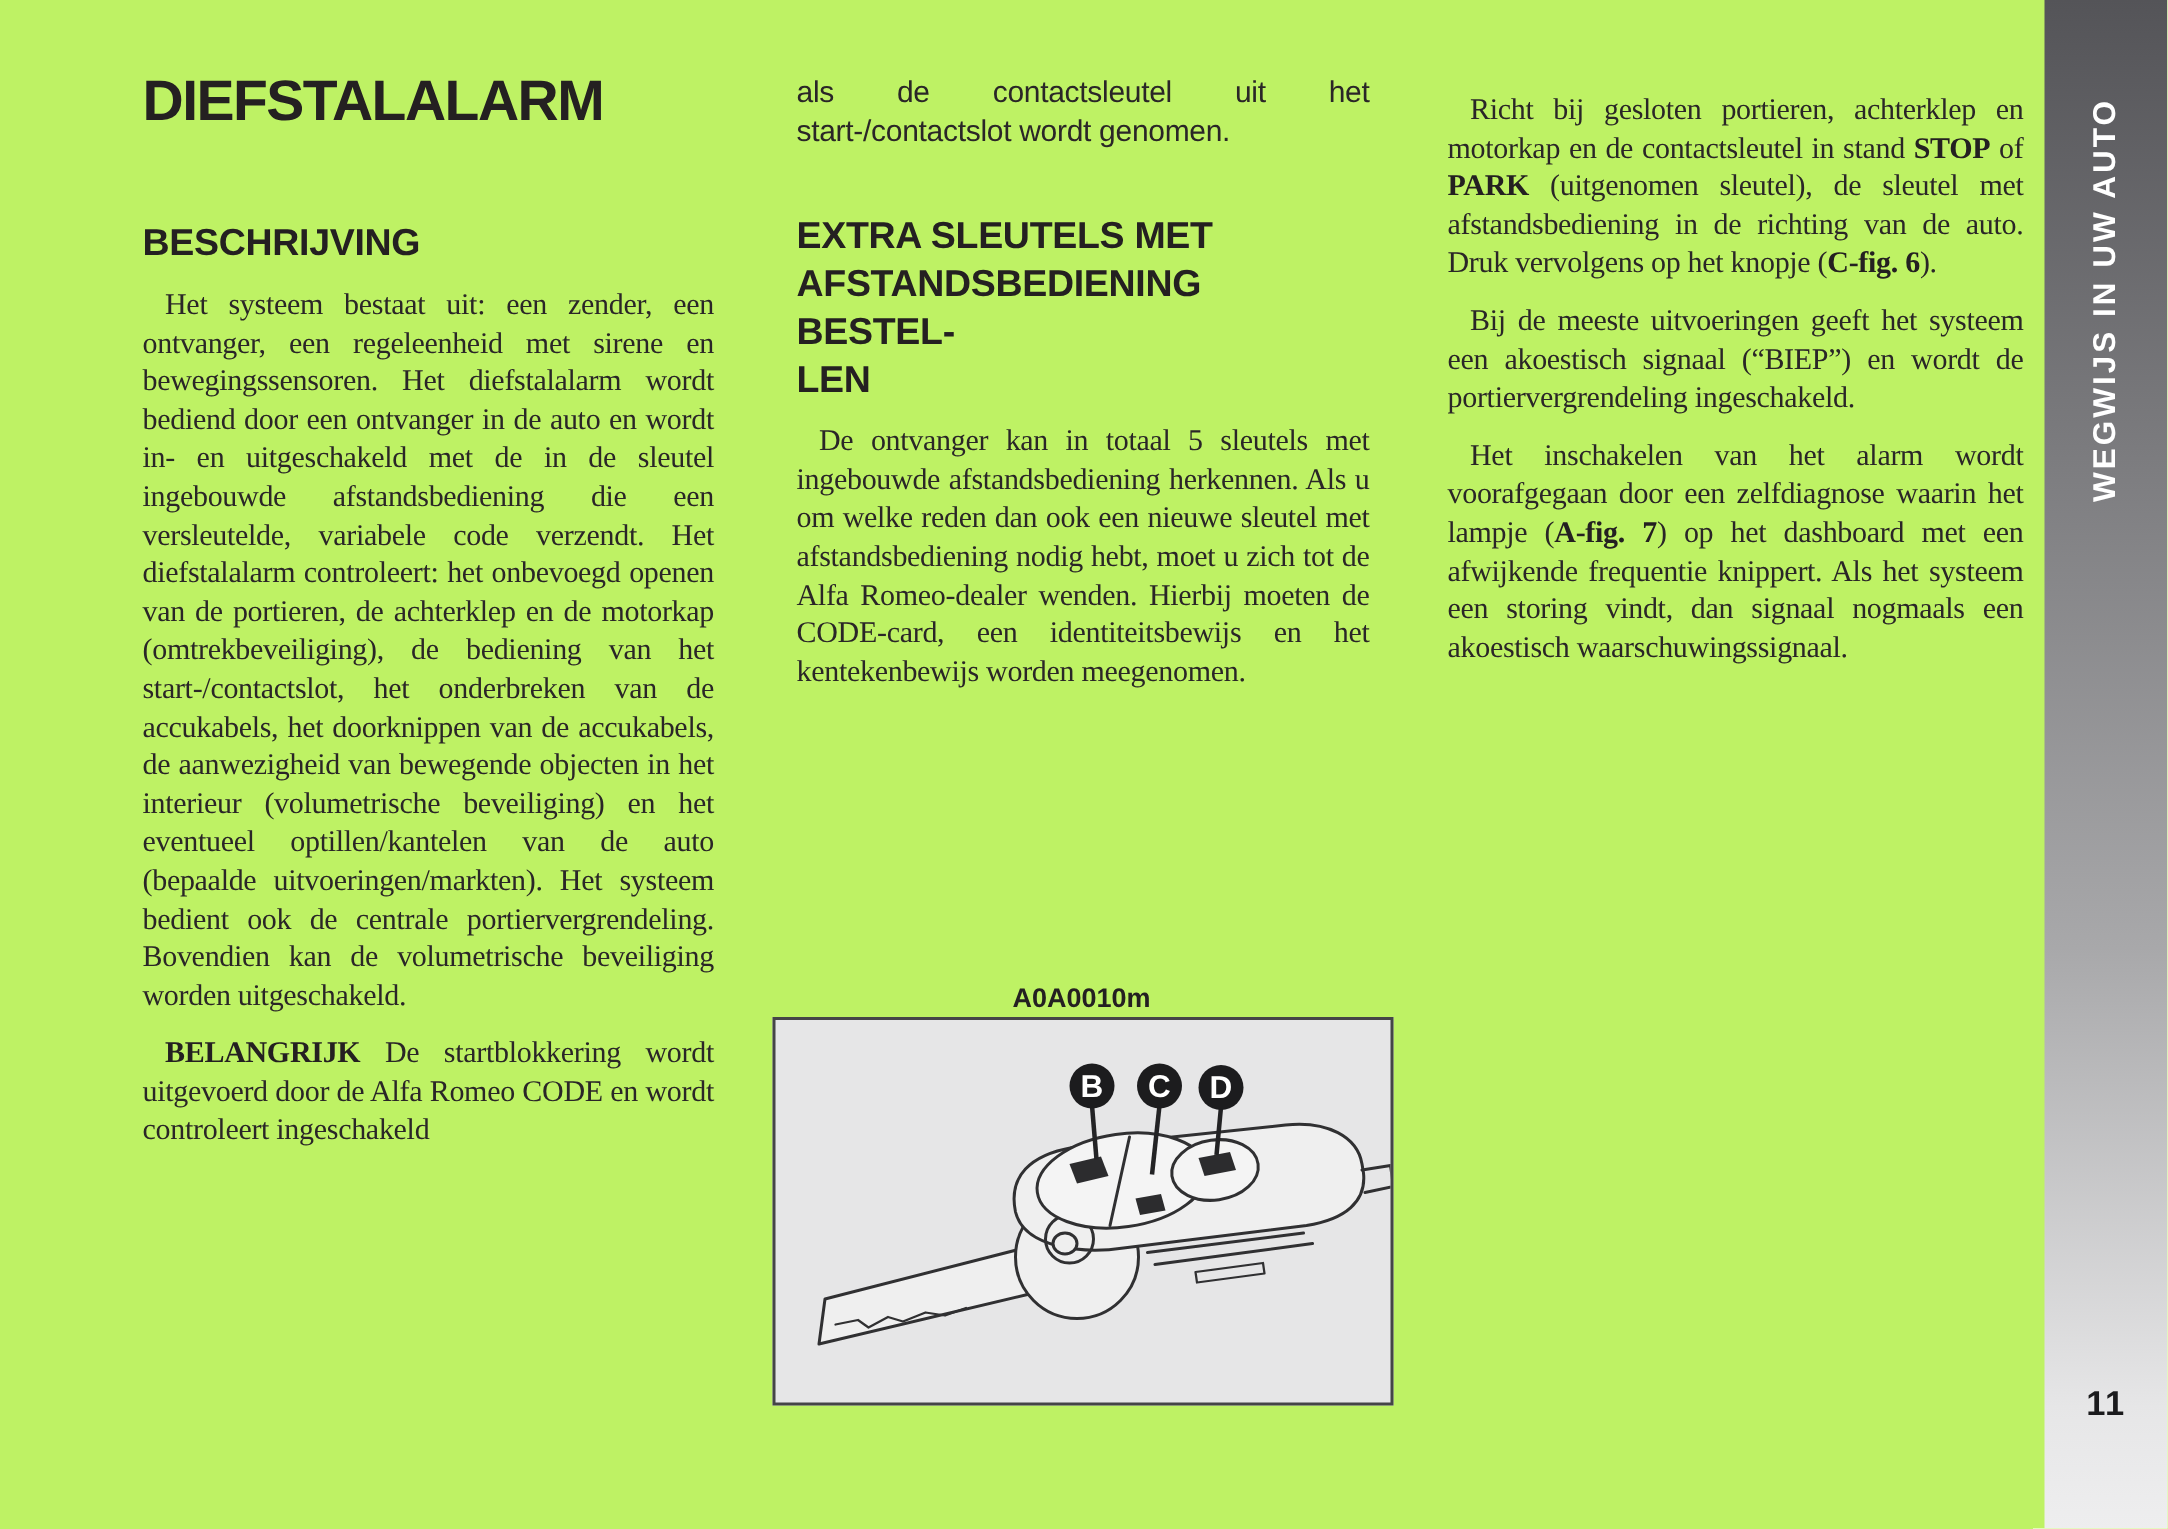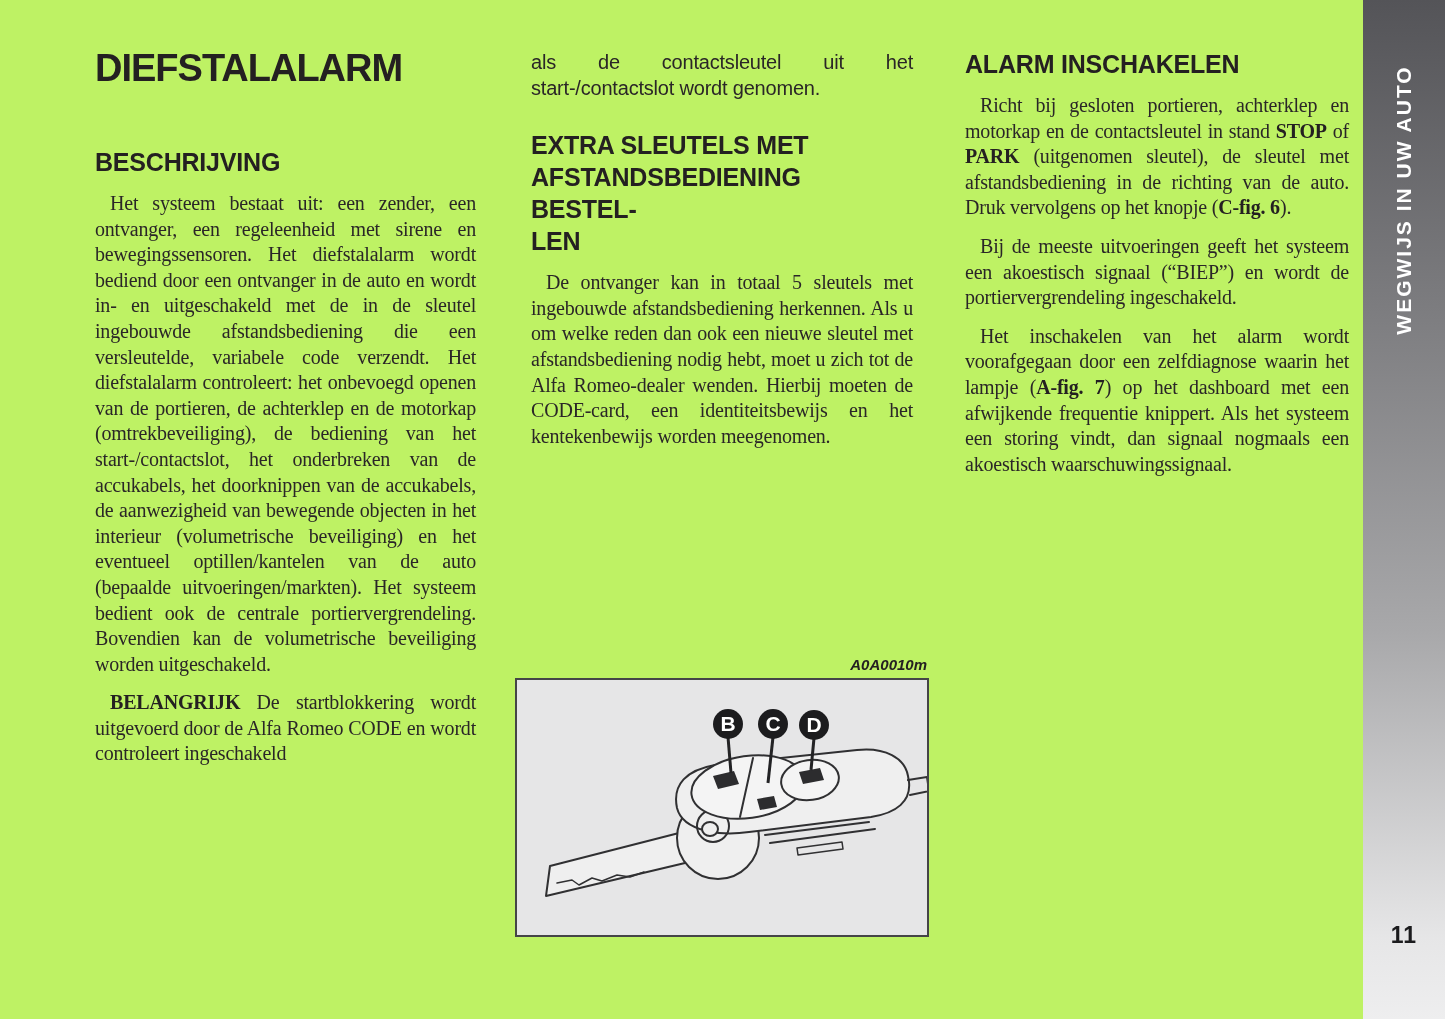--- a/index.html
+++ b/index.html
@@ -15,37 +15,37 @@
 
   .doc-title {
     margin:0; font-size:38px; line-height:40px; font-weight:700;
     letter-spacing:-1px; color:#242021;
   }
   .h2 {
     margin:0; font-size:25px; line-height:32px; font-weight:700;
     color:#242021; white-space:pre-line; letter-spacing:-0.2px;
   }
   #col-left .h2 { margin-top:58px; }
-  #col-mid .h2 { margin-top:28px; }
+  #col-mid .h2 { margin-top:40px; }
 
   .body {
     margin:13px 0 0 0; font-size:20px; line-height:25.6px;
     text-align:justify; hyphens:auto; -webkit-hyphens:auto;
     color:#2a2627; letter-spacing:-0.2px;
   }
   .body.indent { text-indent:15px;font-family:Liberation Serif, serif; }
   .body.noindent { text-indent:0; }
   .paras-top .body { margin-top:2px; }
   .b { font-weight:700; color:#242021; }
 
   
   #figure { position:absolute; left:515px; top:656px; width:414px; }
   .fig-code {
-    text-align:right; font-size:15px; font-weight:700; color:#242021;
-    margin:0 2px 4px 0; line-height:18px;font-style:italic;
+    text-align:center; font-size:18px; font-weight:700; color:#242021;
+    margin:0 2px 4px 0; line-height:18px;
   }
   .fig-box {
     width:414px; height:259px; box-sizing:border-box;
     background:#e6e6e7; border:2px solid #454547;
   }
   .fig-box svg { display:block; width:100%; height:100%; }
   .fig-caption {
     margin:7px 0 0 4px; font-size:23px; color:#2a2627; line-height:26px;
   }
 
@@ -85,21 +85,20 @@
       </div>
     <h2 class="h2">EXTRA SLEUTELS MET
 AFSTANDSBEDIENING BESTEL-
 LEN</h2>
     <div>
         <p class="body indent"><span>De ontvanger kan in totaal 5 sleutels met ingebouwde afstandsbediening herkennen. Als u om welke reden dan ook een nieuwe sleutel met afstandsbediening nodig hebt, moet u zich tot de Alfa Romeo-dealer wenden. Hierbij moeten de CODE-card, een identiteitsbewijs en het kentekenbewijs worden meegenomen.</span></p>
       </div>
   </div>
 
   <div class="col" id="col-right">
-    <h2 class="h2">ALARM INSCHAKELEN</h2>
     <div>
         <p class="body indent"><span>Richt bij gesloten portieren, achterklep en motorkap en de contactsleutel in stand </span><span class="b">STOP</span><span> of </span><span class="b">PARK</span><span> (uitgenomen sleutel), de sleutel met afstandsbediening in de richting van de auto. Druk vervolgens op het knopje (</span><span class="b">C-fig. 6</span><span>).</span></p>
         <p class="body indent"><span>Bij de meeste uitvoeringen geeft het systeem een akoestisch signaal (“BIEP”) en wordt de portiervergrendeling ingeschakeld.</span></p>
         <p class="body indent"><span>Het inschakelen van het alarm wordt voorafgegaan door een zelfdiagnose waarin het lampje (</span><span class="b">A-fig. 7</span><span>) op het dashboard met een afwijkende frequentie knippert. Als het systeem een storing vindt, dan signaal nogmaals een akoestisch waarschuwingssignaal.</span></p>
       </div>
   </div>
 
   <div id="figure">
     <div class="fig-code">A0A0010m</div>
     <div class="fig-box">

